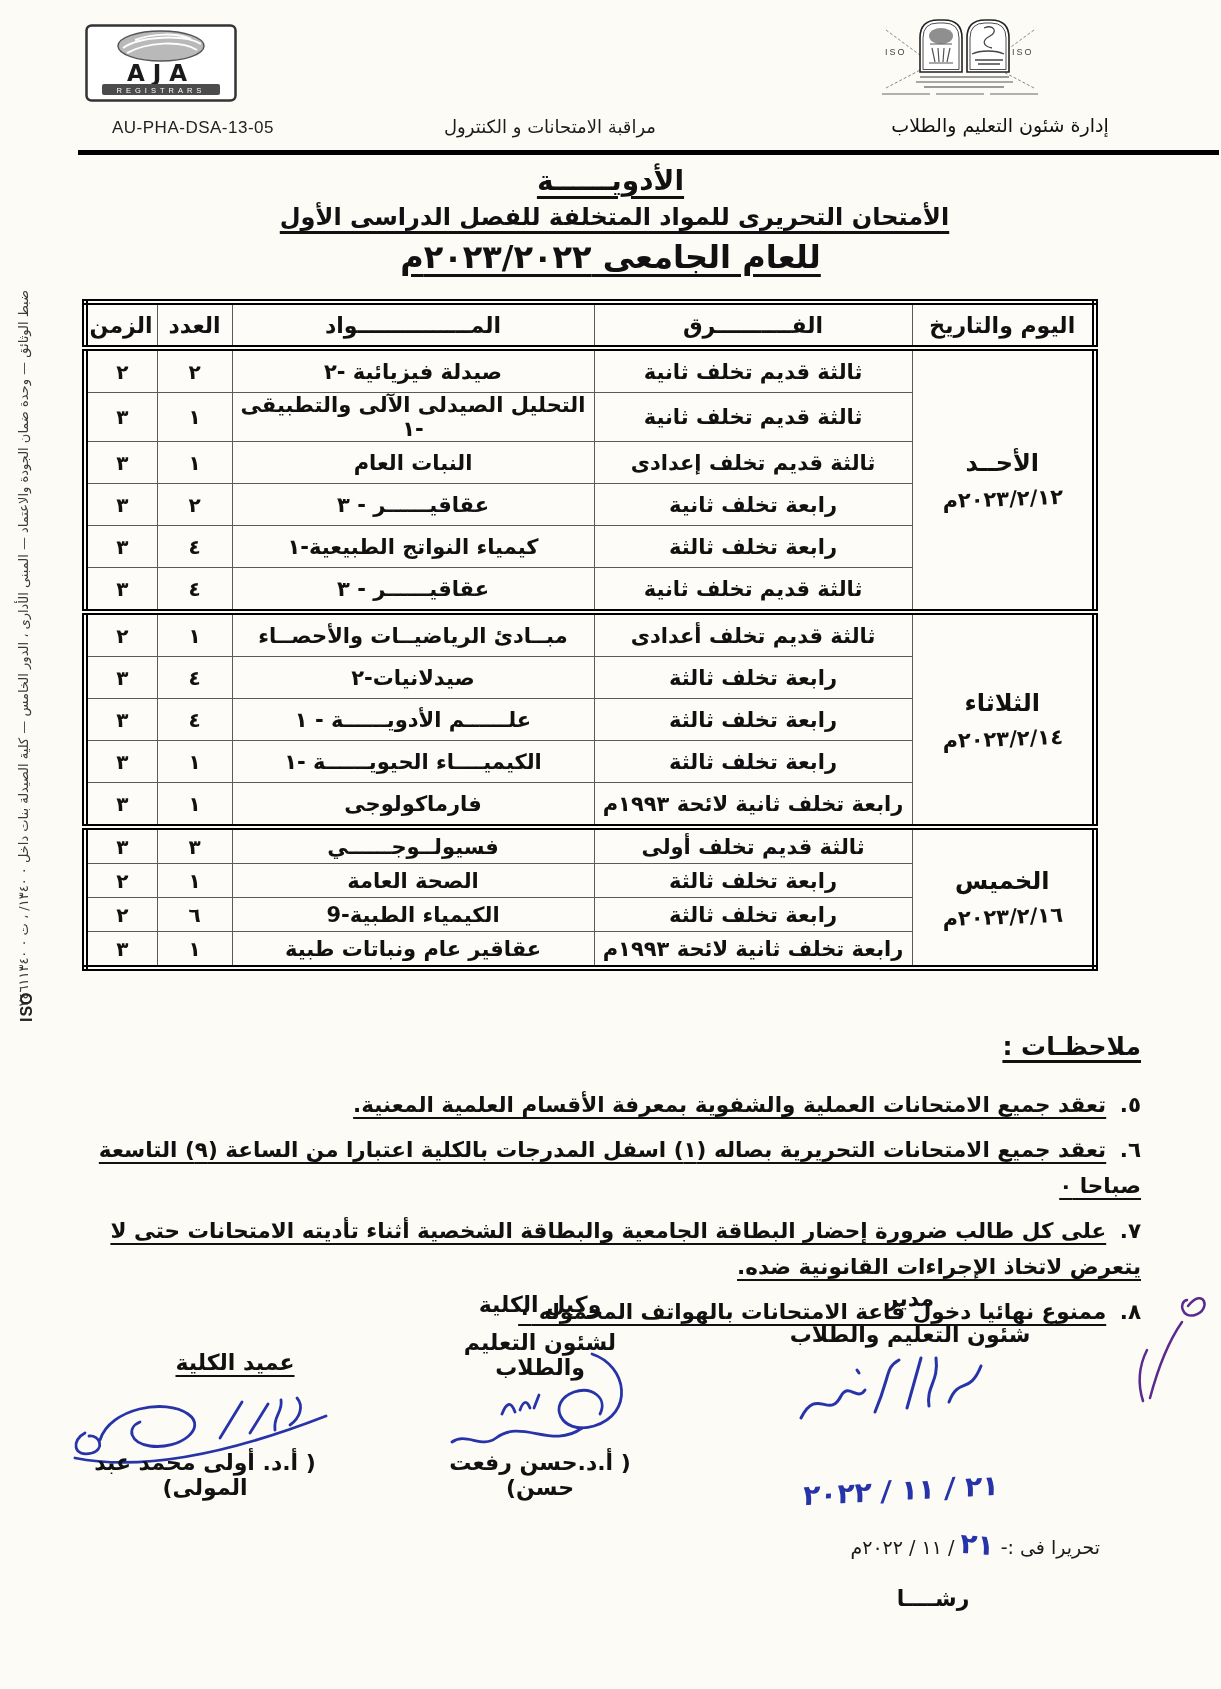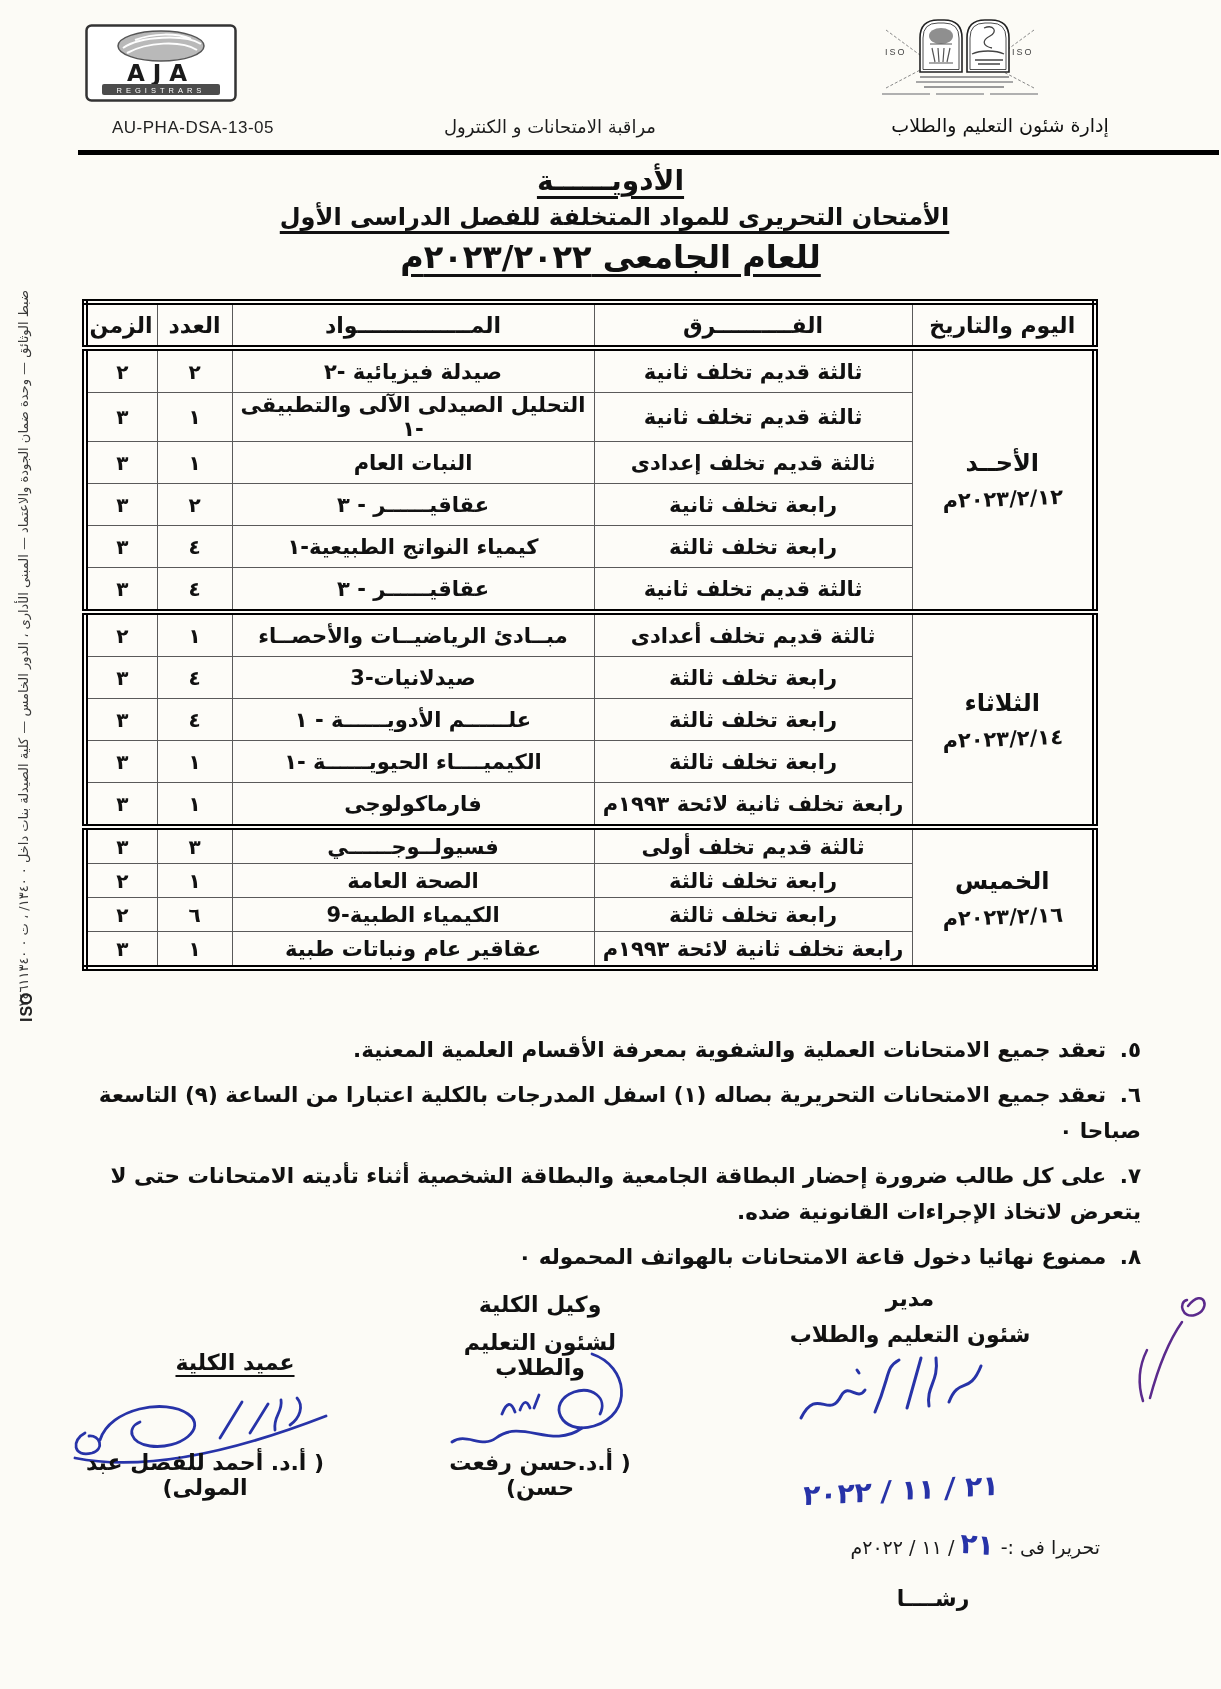--- a/index.html
+++ b/index.html
@@ -40,21 +40,21 @@
   tbody.s0 td,tbody.s1 td{height:41px;}
   tbody.s2 td{height:33px;}
   .c-day .day{font-size:24px;}
   .c-day .date{font-size:21px;margin-top:10px;transform:rotate(-2deg);}
   
   .notes{position:absolute;left:64px;top:1032px;width:1077px;direction:rtl;}
   .notes-heading{font-size:25px;font-weight:bold;text-decoration:underline;
     text-decoration-thickness:2.5px;text-underline-offset:5px;margin-bottom:26px;}
   .note{font-size:21.5px;font-weight:bold;line-height:36px;margin-bottom:9px;}
   .note-num{margin-left:6px;}
-  .note-text{text-decoration-thickness:2px;text-underline-offset:5px;}
+  .note-text{text-decoration:underline;text-decoration-thickness:2px;text-underline-offset:5px;}
   
   .sig-title{position:absolute;direction:rtl;text-align:center;font-weight:bold;font-size:22px;}
   .sig-name{position:absolute;direction:rtl;text-align:center;font-weight:bold;font-size:22px;}
   .sig-svg{position:absolute;}
   .hand{color:#2733a8;}
   .hand-date{position:absolute;left:756px;top:1474px;width:290px;text-align:center;direction:rtl;
     font-size:28px;font-weight:bold;color:#2733a8;transform:rotate(-3deg) skewX(-6deg);}
   .footer-line{position:absolute;left:780px;top:1528px;width:320px;direction:rtl;text-align:right;
     font-size:19px;color:#1a1a1a;}
   .footer-line .hand-day{font-size:28px;font-weight:bold;display:inline-block;transform:rotate(4deg);}
@@ -183,21 +183,21 @@
             <div class="day">الثلاثاء</div>
             <div class="date">٢٠٢٣/٢/١٤م</div>
           </td>
           <td class="c-group">ثالثة قديم تخلف أعدادى</td>
           <td class="c-subj">مبــادئ الرياضيــات والأحصــاء</td>
           <td class="c-num">١</td>
           <td class="c-num">٢</td>
         </tr>
         <tr>
           <td class="c-group">رابعة تخلف ثالثة</td>
-          <td class="c-subj">صيدلانيات-3</td>
+          <td class="c-subj">صيدلانيات-٢</td>
           <td class="c-num">٤</td>
           <td class="c-num">٣</td>
         </tr>
         <tr>
           <td class="c-group">رابعة تخلف ثالثة</td>
           <td class="c-subj">علــــــم الأدويــــــة - ١</td>
           <td class="c-num">٤</td>
           <td class="c-num">٣</td>
         </tr>
         <tr>
@@ -239,20 +239,21 @@
         <tr>
           <td class="c-group">رابعة تخلف ثانية لائحة ١٩٩٣م</td>
           <td class="c-subj">عقاقير عام ونباتات طبية</td>
           <td class="c-num">١</td>
           <td class="c-num">٣</td>
         </tr>
       </tbody>
   </table>
 
   <div class="notes">
+    <div class="notes-heading">ملاحظـات :</div>
     <div class="note">
       <span class="note-num">٥.</span>
       <span class="note-text">تعقد جميع الامتحانات العملية والشفوية بمعرفة الأقسام العلمية المعنية.</span>
     </div>
     <div class="note">
       <span class="note-num">٦.</span>
       <span class="note-text">تعقد جميع الامتحانات التحريرية بصاله (١) اسفل المدرجات بالكلية اعتبارا من الساعة (٩) التاسعة صباحا ٠</span>
     </div>
     <div class="note">
       <span class="note-num">٧.</span>
@@ -304,21 +305,21 @@
     <g stroke="#2733a8" stroke-width="2.8" fill="none" stroke-linecap="round">
       <path d="M17,55 C3,62 5,80 24,75 C37,71 32,57 21,58"></path>
       <path d="M32,62 C42,30 98,20 120,36 C140,50 112,72 82,68 C62,65 58,50 72,44"></path>
       <path d="M7,80 C72,93 155,78 258,38"></path>
       <path d="M152,60 L174,24"></path>
       <path d="M182,55 L200,26"></path>
       <path d="M207,52 C205,38 215,34 213,22"></path>
       <path d="M222,47 C232,40 236,28 229,20"></path>
     </g>
   </svg>
-  <div class="sig-name" style="left:70px;top:1450px;width:270px;">( أ.د. أحمد للفصل عبد المولى)</div>
+  <div class="sig-name" style="left:70px;top:1450px;width:270px;">( أ.د. أولى محمد عبد المولى)</div>
 
   <div class="footer-line">
     <span>تحريرا فى :-</span>
     <span class="hand hand-day">٢١</span>
     <span>/ ١١ / ٢٠٢٢م</span>
   </div>
   <div class="clerk">رشــــا</div>
 
   <div class="vmargin">ضبط الوثائق — وحدة ضمان الجودة والاعتماد — المبنى الأدارى ، الدور الخامس — كلية الصيدلة بنات داخل ٠ ١٣٤٠/ ، ت ٠ ٢٤٦١١٣٤٠</div>
   <div class="iso-side">ISO</div>

